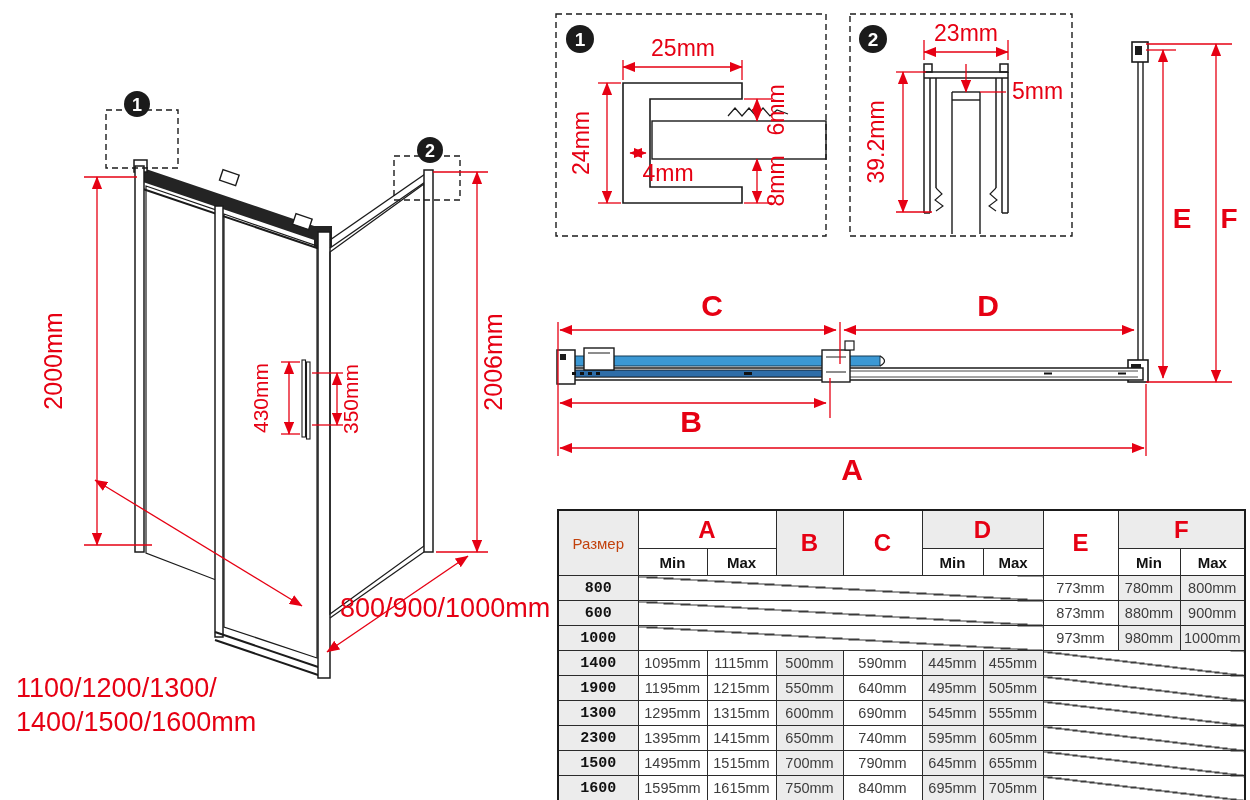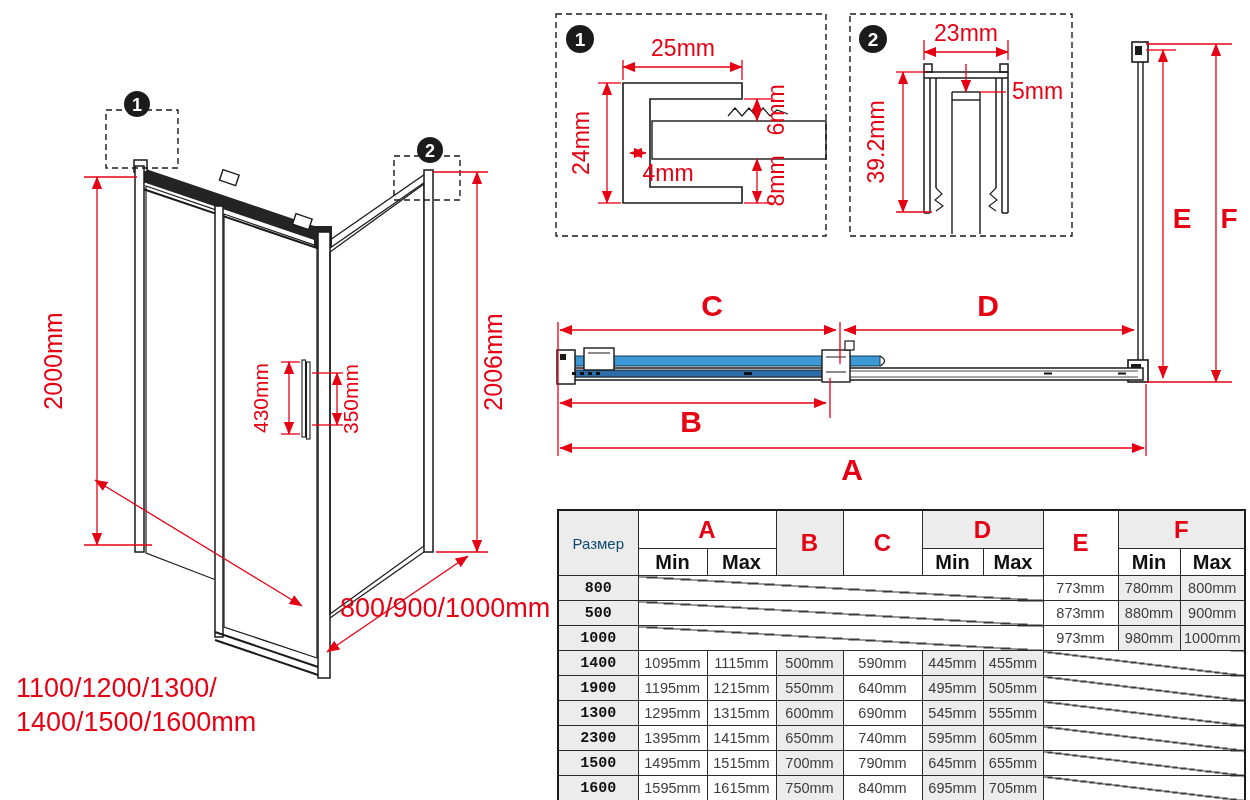--- a/index.html
+++ b/index.html
@@ -14,22 +14,22 @@
   .red-line{stroke:#e60013;stroke-width:1.3;fill:none;}
   .dash-box{stroke:#1b1b1b;stroke-width:1.4;stroke-dasharray:6 4;fill:none;}
 
   
   #spec-table{position:absolute;left:557px;top:509px;width:688px;border-collapse:collapse;
               table-layout:fixed;background:#fff;}
   #spec-table th,#spec-table td{border:1px solid #2b2b2b;padding:0;text-align:center;
               vertical-align:middle;height:24px;overflow:hidden;white-space:nowrap;}
   #spec-table{border:2px solid #1b1b1b;}
   #spec-table .letter{color:#e60013;font-size:24px;font-weight:bold;height:37px;}
-  #spec-table .size-hd{font-size:15px;color:#0c4a6e;font-weight:normal;}
-  #spec-table .minmax{font-size:20px;font-weight:bold;color:#111;height:26px;background:#fff;}
+  #spec-table .size-hd{font-size:15px;color:#c2410c;font-weight:normal;}
+  #spec-table .minmax{font-size:15px;font-weight:bold;color:#111;height:26px;background:#fff;}
   #spec-table .shade{background:#ececec;}
   #spec-table td{font-size:14.5px;color:#3c3c3c;}
   #spec-table td.lbl{font-weight:bold;color:#111;background:#ececec;font-size:15px;font-family:Liberation Mono, monospace;}
   #spec-table td.struck{background:
       linear-gradient(to top right,
         transparent calc(50% - 1px), #3a3a3a calc(50% - 1px),
         #3a3a3a calc(50% + 0.6px), transparent calc(50% + 0.6px));}
 </style>
 </head>
 <body>
@@ -291,21 +291,21 @@
   </thead>
   <tbody>
       <tr>
         <td class="lbl">800</td>
         <td class="struck" colspan="6"></td>
         <td>773mm</td>
         <td class="shade">780mm</td>
         <td class="shade">800mm</td>
       </tr>
       <tr>
-        <td class="lbl">500</td>
+        <td class="lbl">600</td>
         <td class="struck" colspan="6"></td>
         <td>873mm</td>
         <td class="shade">880mm</td>
         <td class="shade">900mm</td>
       </tr>
       <tr>
         <td class="lbl">1000</td>
         <td class="struck" colspan="6"></td>
         <td>973mm</td>
         <td class="shade">980mm</td>

